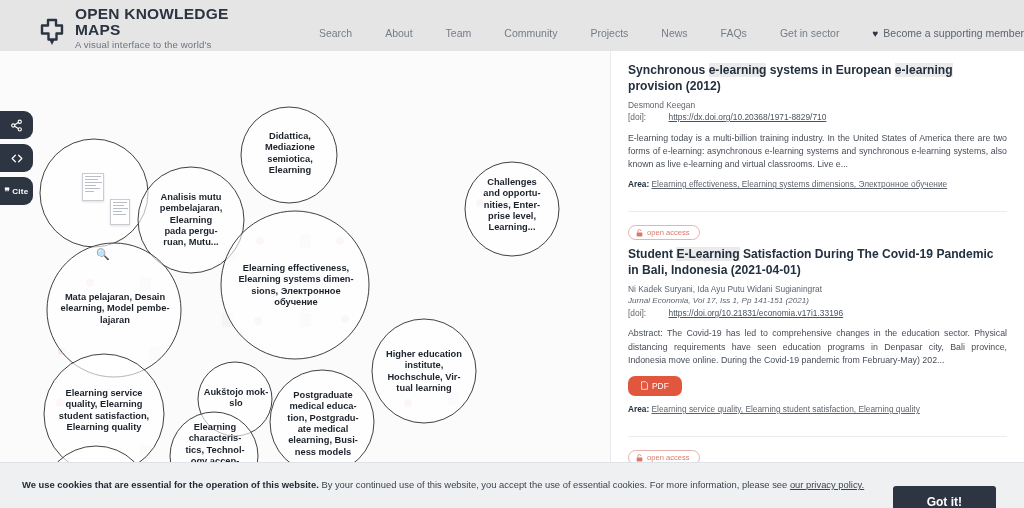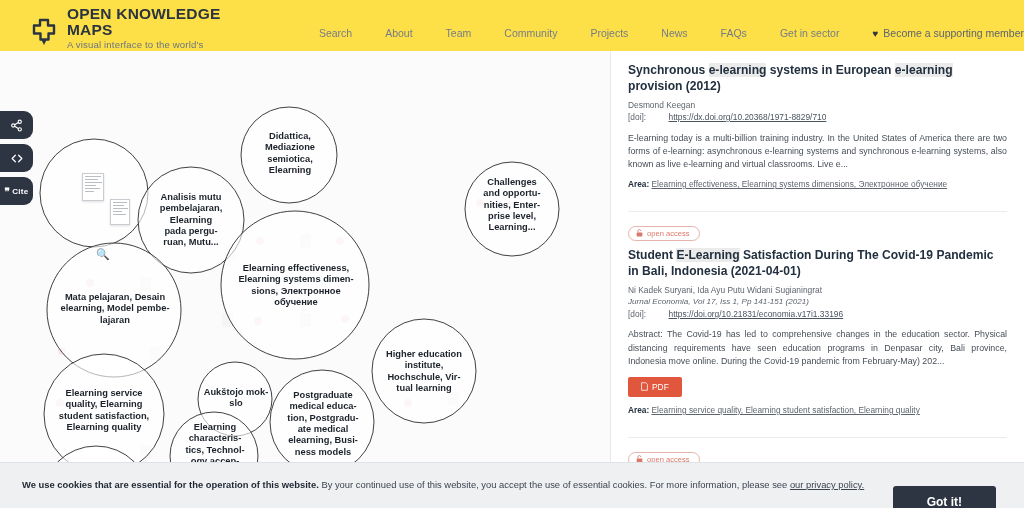--- a/index.html
+++ b/index.html
@@ -8,23 +8,23 @@
     font-family: "Liberation Sans", sans-serif;
     background: #ffffff;
     overflow: hidden;
   }
   #app { position: relative; width: 1024px; height: 508px; }
 
   
   .header {
     position: absolute; top: 0; left: 0;
     width: 1024px; height: 67px;
-    background: #fde047;
+    background: #e5e5e5;
     border-bottom: 1px solid #e7e9ec;
-    display: flex; align-items: center;
+    display: flex; align-items: center; padding-left: 8px;
   }
   .brand { display: flex; align-items: center; margin-left: 30px; }
   .brand-logo { width: 28px; height: 30px; flex: 0 0 auto; margin-right: 9px; }
   .brand-text { line-height: 1.05; }
   .brand-title {
     font-size: 15.5px; font-weight: bold; letter-spacing: .2px;
     color: #2b3440;
   }
   .brand-sub { font-size: 9.6px; color: #6c7480; letter-spacing: .15px; margin-top: 2px; }
 
@@ -88,21 +88,21 @@
     width: 414px; height: 457px;
     background: #fff;
     border-left: 1px solid #e7e9ec;
     padding: 12px 17px 0 17px;
     overflow: hidden;
   }
   .record { padding-bottom: 22px; border-bottom: 1px solid #e9ebee; margin-bottom: 11px; }
   .record:last-child { border-bottom: none; }
 
   .oa-badge {
-    display: inline-flex; align-items: flex-start;
+    display: inline-flex; align-items: flex-end;
     border: 1px solid #e7b3ad; border-radius: 11px;
     padding: 2px 9px 2px 7px;
     font-size: 7.6px; color: #d9796a;
     margin-bottom: 7px;
   }
   .lock-icon { margin-right: 4px; display: inline-block; }
 
   .rec-title {
     font-size: 12.1px; font-weight: bold; color: #22303f;
     line-height: 1.32; margin-bottom: 4px;
@@ -116,21 +116,21 @@
     margin-top: 7px; text-align: justify;
   }
   .hl { background: #ebebeb; }
   .rec-area { font-size: 8.3px; color: #4b515a; margin-top: 8px; }
   .rec-area b { color: #22303f; }
   .rec-area span.areas { text-decoration: underline; color: #5e646d; }
 
   .pdf-btn {
     display: inline-flex; align-items: center; gap: 4px;
     background: #e0573e; color: #fff;
-    font-size: 8.4px; border-radius: 2px;
+    font-size: 8.4px; border-radius: 7px;
     padding: 5px 13px; margin-top: 9px; cursor: pointer;
     border: none;
   }
 
   
   .cookie {
     position: absolute; left: 0; bottom: 0;
     width: 1024px; height: 46px;
     background: #eef0f2;
     border-top: 1px solid #dfe2e6;

